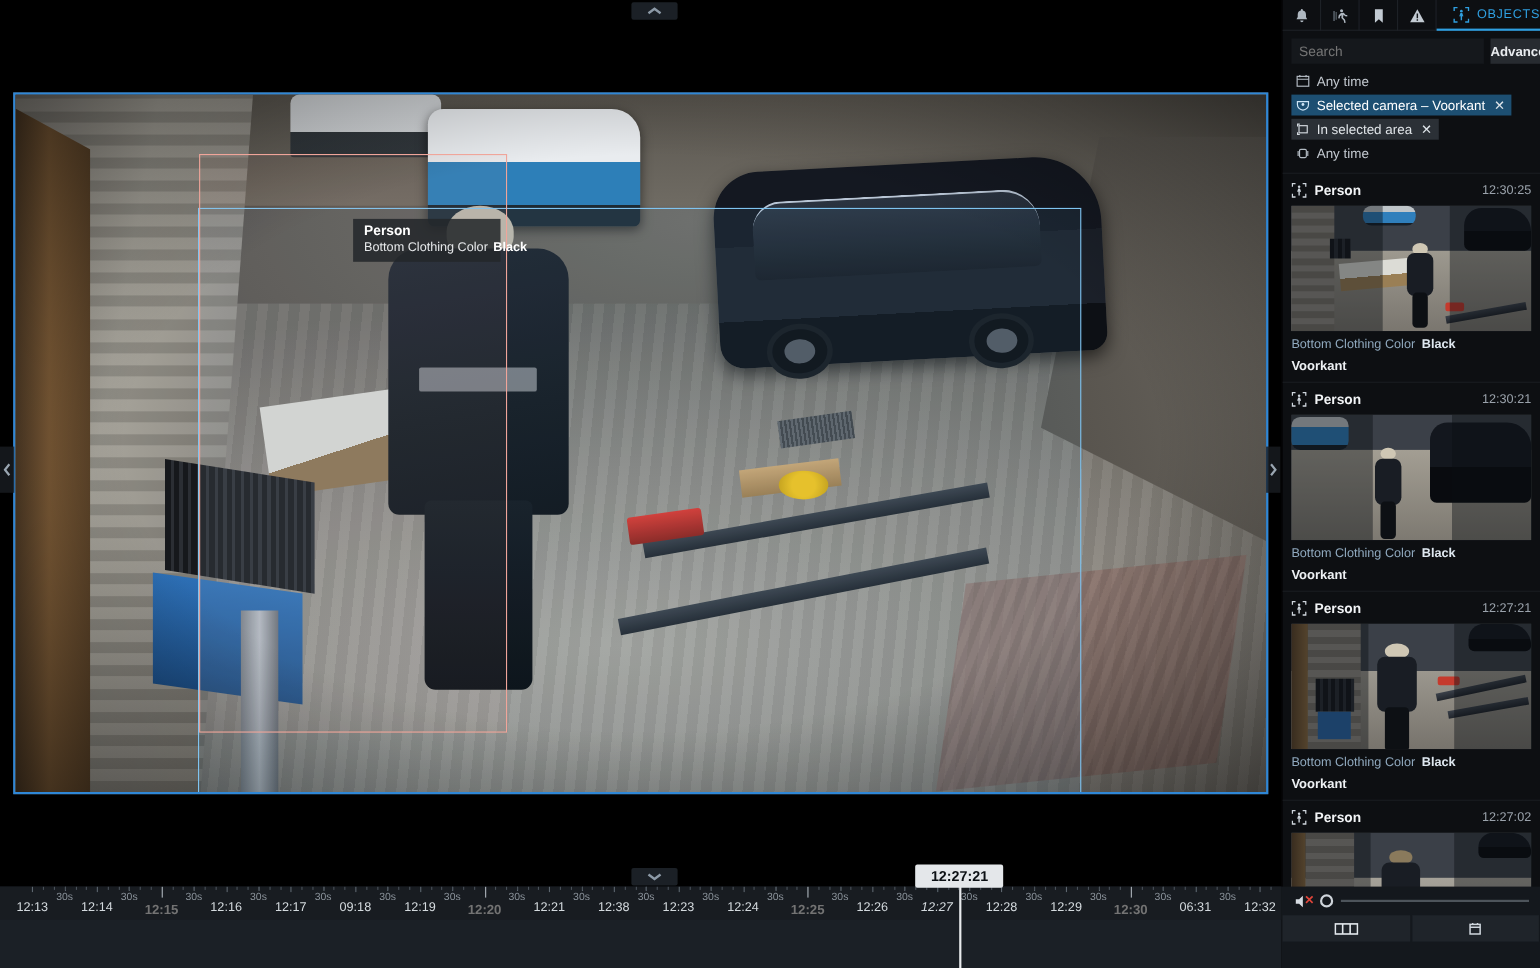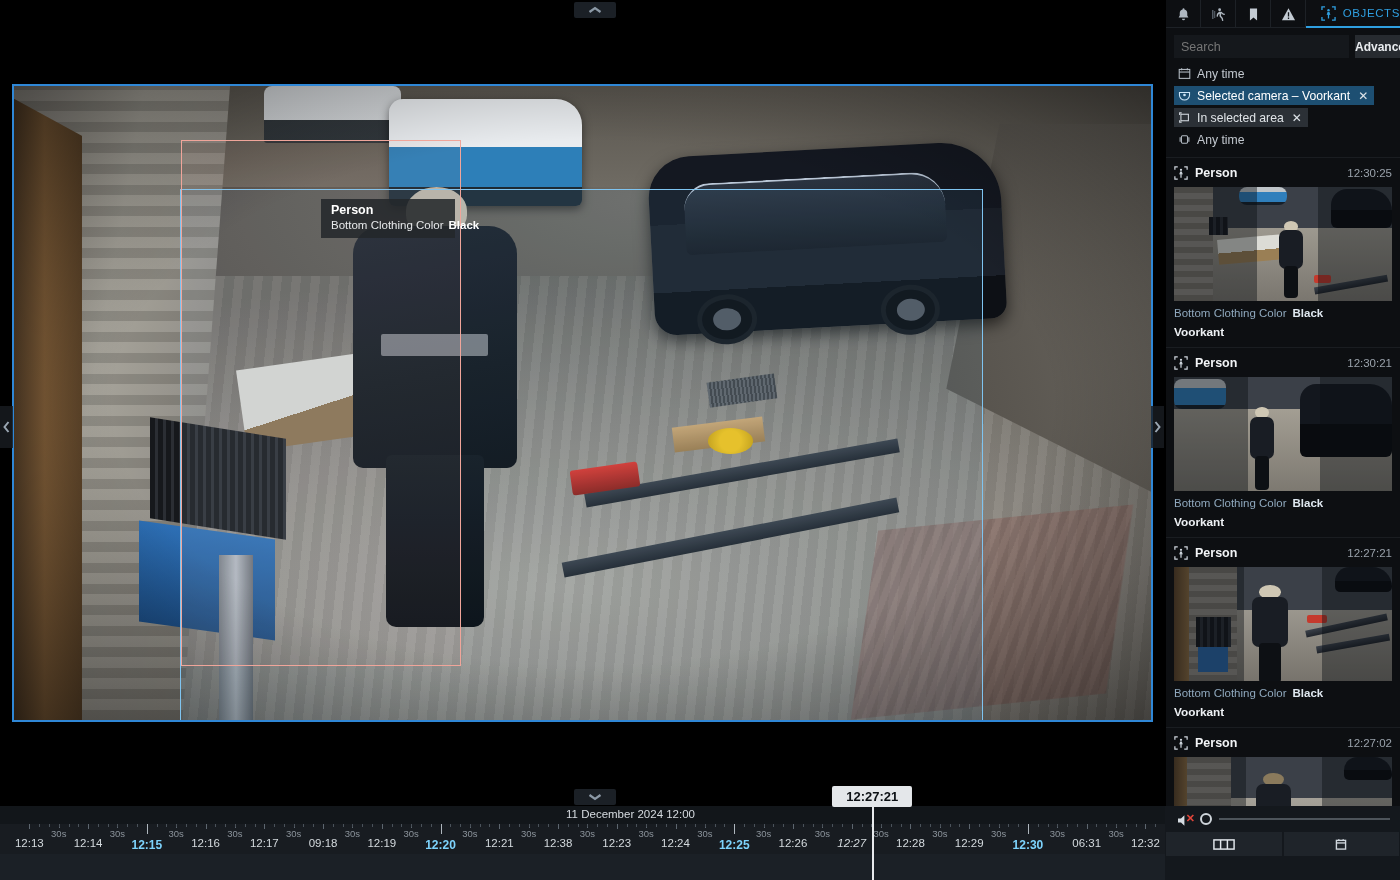--- a/index.html
+++ b/index.html
@@ -272,21 +272,21 @@
     position: relative; height: 18px; background: #12161a;
   }
   .date-text {
     position: absolute; right: 470px; top: 2px; font-size: 11.5px; color: #d6dbe0;
   }
   .ruler { position: relative; height: 30px; background: #181c21; overflow:hidden; }
   .tick { position:absolute; top: 0; width: 1px; background: #5d666f; }
   .tick.major { height: 10px; background: #aeb6bd; }
   .tick.minor { height: 5px; }
   .rlabel { position:absolute; font-size: 11px; color:#c6cdd4; transform: translateX(-50%); }
-  .rlabel.big { font-size: 12px; color:#7dd3fc; top: 14px; font-weight: bold; }
+  .rlabel.big { font-size: 12px; color:#737373; top: 14px; font-weight: bold; }
   .rlabel.small { font-size: 9.5px; color:#8b939b; top: 4px; }
   .rlabel.mid { font-size: 11.5px; color:#d4dade; top: 13px; }
 
   .track { position: relative; height: 20px; background: #14181d; }
   .track-green { position:absolute; left:0; top:0; height: 20px; background: #4caf50; }
   .track-mark { position:absolute; top:0; height: 20px; width: 7px; background: #f5b301; }
   .track-name {
     position:absolute; left: 2px; top: 2px; font-size: 11.5px; color:#ffffff; font-weight: bold;
   }
   .track-bottom { position:absolute; left:0; top:20px; height: 6px; width:100%; background:#2a3139; }
@@ -635,23 +635,20 @@
         <div class="card-attr">
           <span>Bottom Clothing Color</span><b>Black</b>
         </div>
 
       </div>
 
     </div>
   </div>
 
   <div class="bottom">
-    <div class="date-strip">
-      <div class="date-text">11 December 2024 12:00</div>
-    </div>
     <div class="ruler" id="ruler">
         <div class="tick minor" style="left: 29.3697px;"></div>
         <div class="rlabel mid" style="left: 29.3697px;">12:13</div>
         <div class="rlabel small" style="left: 58.7395px;">30s</div>
         <div class="tick minor" style="left: 58.7395px; height: 4px;"></div>
         <div class="tick minor" style="left: 39.1597px; height: 3px; background: rgb(74, 82, 90);"></div>
         <div class="tick minor" style="left: 48.9496px; height: 3px; background: rgb(74, 82, 90);"></div>
         <div class="tick minor" style="left: 58.7395px; height: 3px; background: rgb(74, 82, 90);"></div>
         <div class="tick minor" style="left: 68.5294px; height: 3px; background: rgb(74, 82, 90);"></div>
         <div class="tick minor" style="left: 78.3193px; height: 3px; background: rgb(74, 82, 90);"></div>

